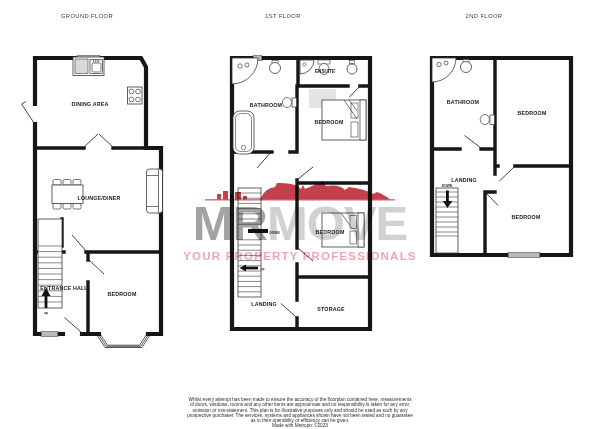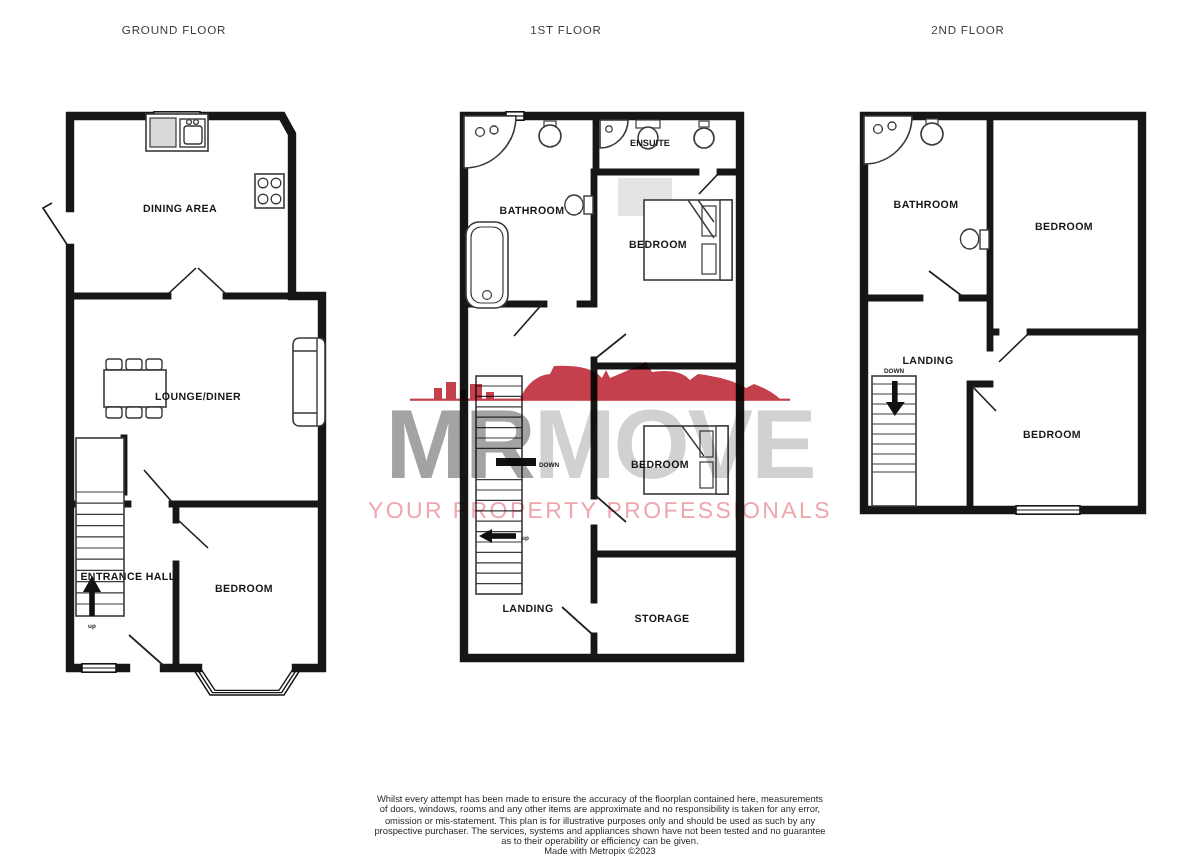--- a/index.html
+++ b/index.html
@@ -16,21 +16,21 @@
   .tiny{font-family:"Liberation Sans",sans-serif;font-size:3.2px;font-weight:bold;fill:#222;}
   .tinym{font-family:"Liberation Sans",sans-serif;font-size:3.2px;font-weight:bold;fill:#222;text-anchor:middle;}
   
   .watermark{position:absolute;left:150px;top:178px;width:300px;height:95px;z-index:3;
              mix-blend-mode:multiply;text-align:center;pointer-events:none;}
   .wm-skyline{position:absolute;left:55px;top:2px;}
   .wm-brand{position:absolute;left:0;top:21px;width:100%;font-size:49px;font-weight:bold;
             line-height:1;letter-spacing:-1px;white-space:nowrap;}
   .wm-brand .l{color:#a3a3a3;}
   .wm-brand .r{color:#d1d1d1;}
-  .wm-tagline{position:absolute;left:-40px;top:72px;width:380px;font-size:11.5px;font-weight:normal;
+  .wm-tagline{position:absolute;left:-40px;top:72px;width:380px;font-size:11.5px;font-weight:bold;
               letter-spacing:1.2px;color:#eeA7ae;white-space:nowrap;}
   
   .disclaimer{position:absolute;left:145px;top:397px;width:310px;z-index:2;
               text-align:center;font-size:4.7px;line-height:1.12;color:#2b2b2b;}
 </style>
 </head>
 <body>
 
 <div class="canvas">
 

